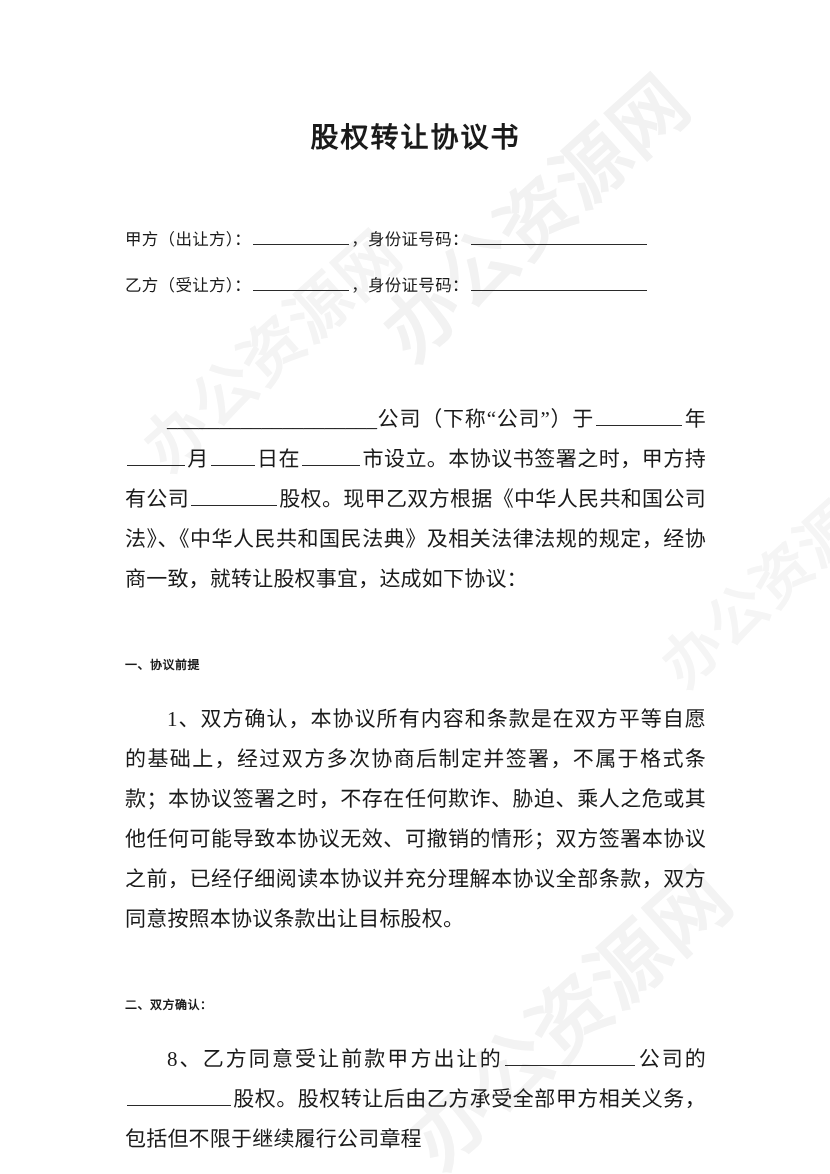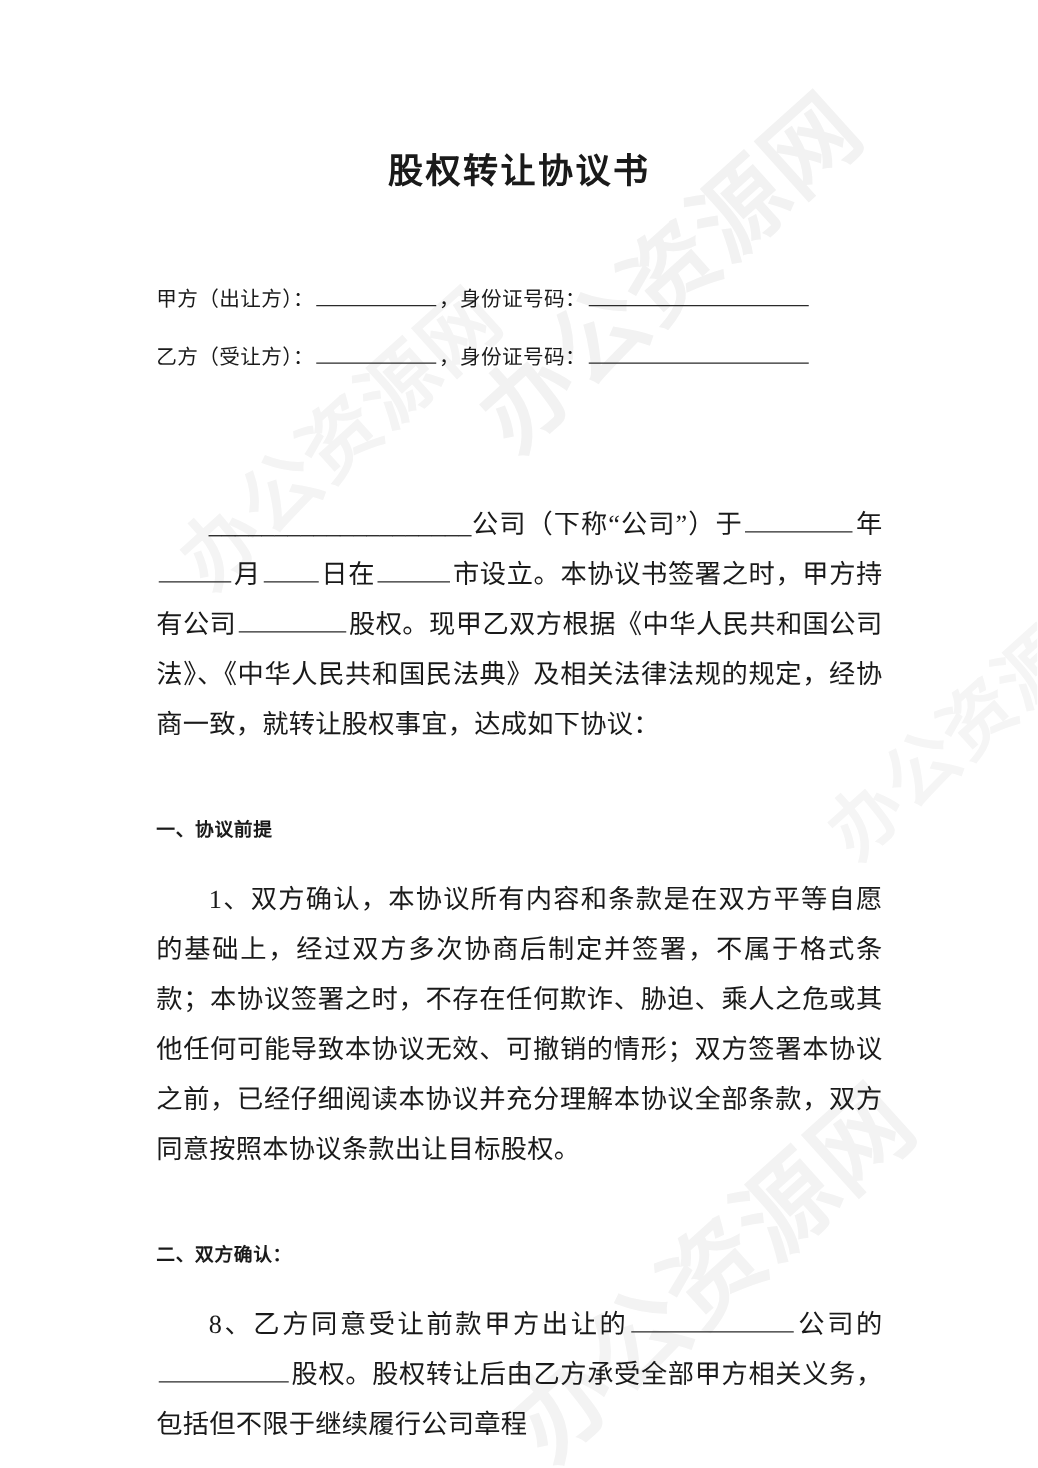--- a/index.html
+++ b/index.html
@@ -100,21 +100,21 @@
     font-size: 21px;
     line-height: 40px;
     margin: 0;
     text-align: justify;
     text-justify: inter-ideograph;
     letter-spacing: 0.2px;
   }
   p.indent2 { text-indent: 2em; }
 
   h2.sec-head {
-    font-size: 15px;
+    font-size: 12px;
     font-weight: 700;
     margin: 0;
     line-height: 40px;
     letter-spacing: 0.5px;
   }
 
   .gap-lg  { height: 46px; }
   .gap-sm  { height: 14px; }
 
   .page-number {

